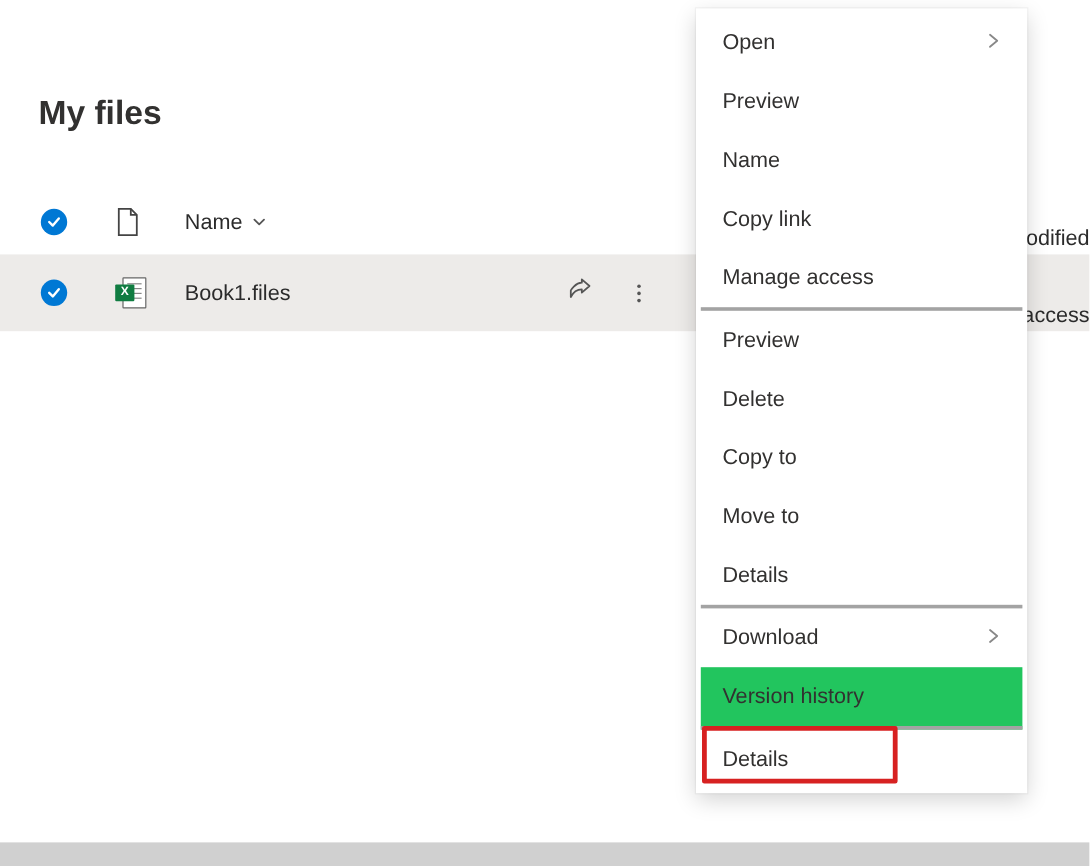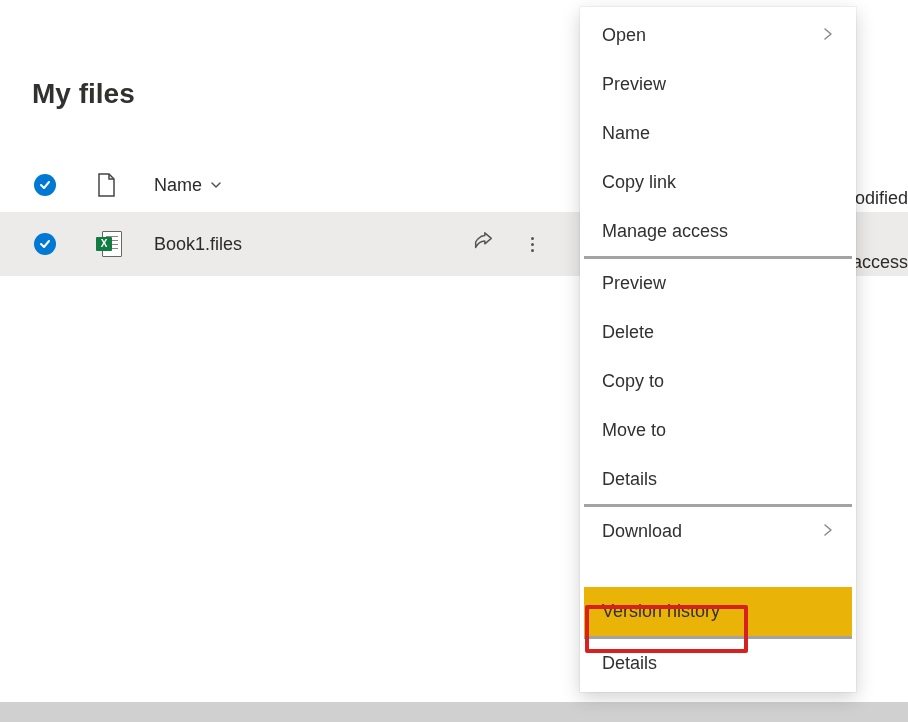--- a/index.html
+++ b/index.html
@@ -189,22 +189,21 @@
     .menu-item {
       display: flex;
       align-items: center;
       justify-content: space-between;
       padding: 14px 18px;
       font-size: 18px;
       color: #323130;
       cursor: pointer;
     }
     .menu-item.hover {
-      background: #eab308;
-      margin-top: 31px;
+      background: #22c55e;
     }
     .menu-item.divider-after {
       border-bottom: 3px solid #a3a3a3;
     }
     .chevron-right svg {
       width: 12px;
       height: 14px;
     }
     .red-outline {
       position: absolute;

